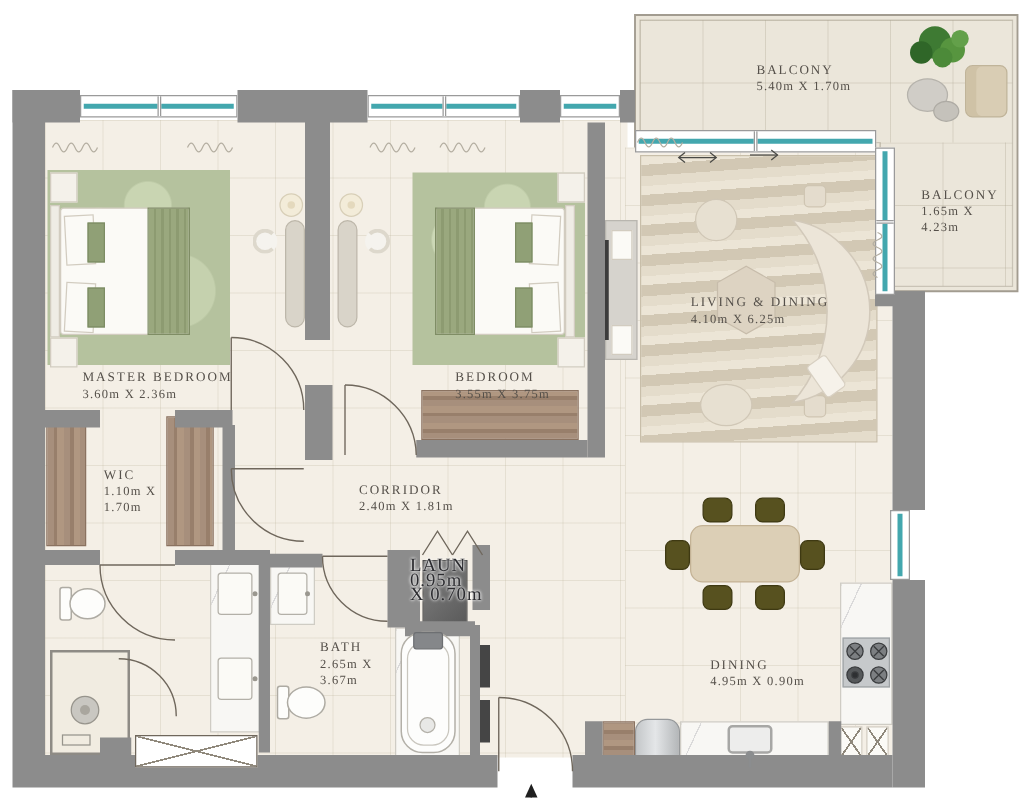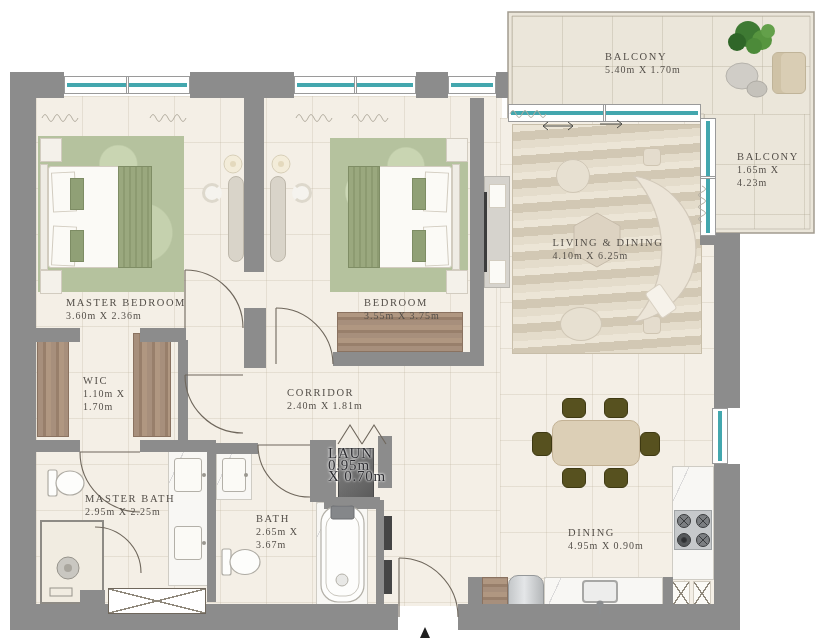--- a/index.html
+++ b/index.html
@@ -343,24 +343,20 @@
   </div>
   <div class="room-label" style="left:104px;top:374px;">
     <div class="nm">WIC</div>
       <div class="dims">1.10m X
 1.70m</div>
   </div>
   <div class="room-label" style="left:325px;top:386px;">
     <div class="nm">CORRIDOR</div>
       <div class="dims">2.40m X 1.81m</div>
   </div>
-  <div class="room-label" style="left:130px;top:492px;">
-    <div class="nm">MASTER BATH</div>
-      <div class="dims">2.95m X 2.25m</div>
-  </div>
   <div class="room-label" style="left:277px;top:512px;">
     <div class="nm">BATH</div>
       <div class="dims">2.65m X
 3.67m</div>
   </div>
   <div class="room-label laun-label" style="left:357px;top:448px;">
     <div class="nm">LAUN</div>
       <div class="dims">0.95m
 X 0.70m</div>
   </div>

